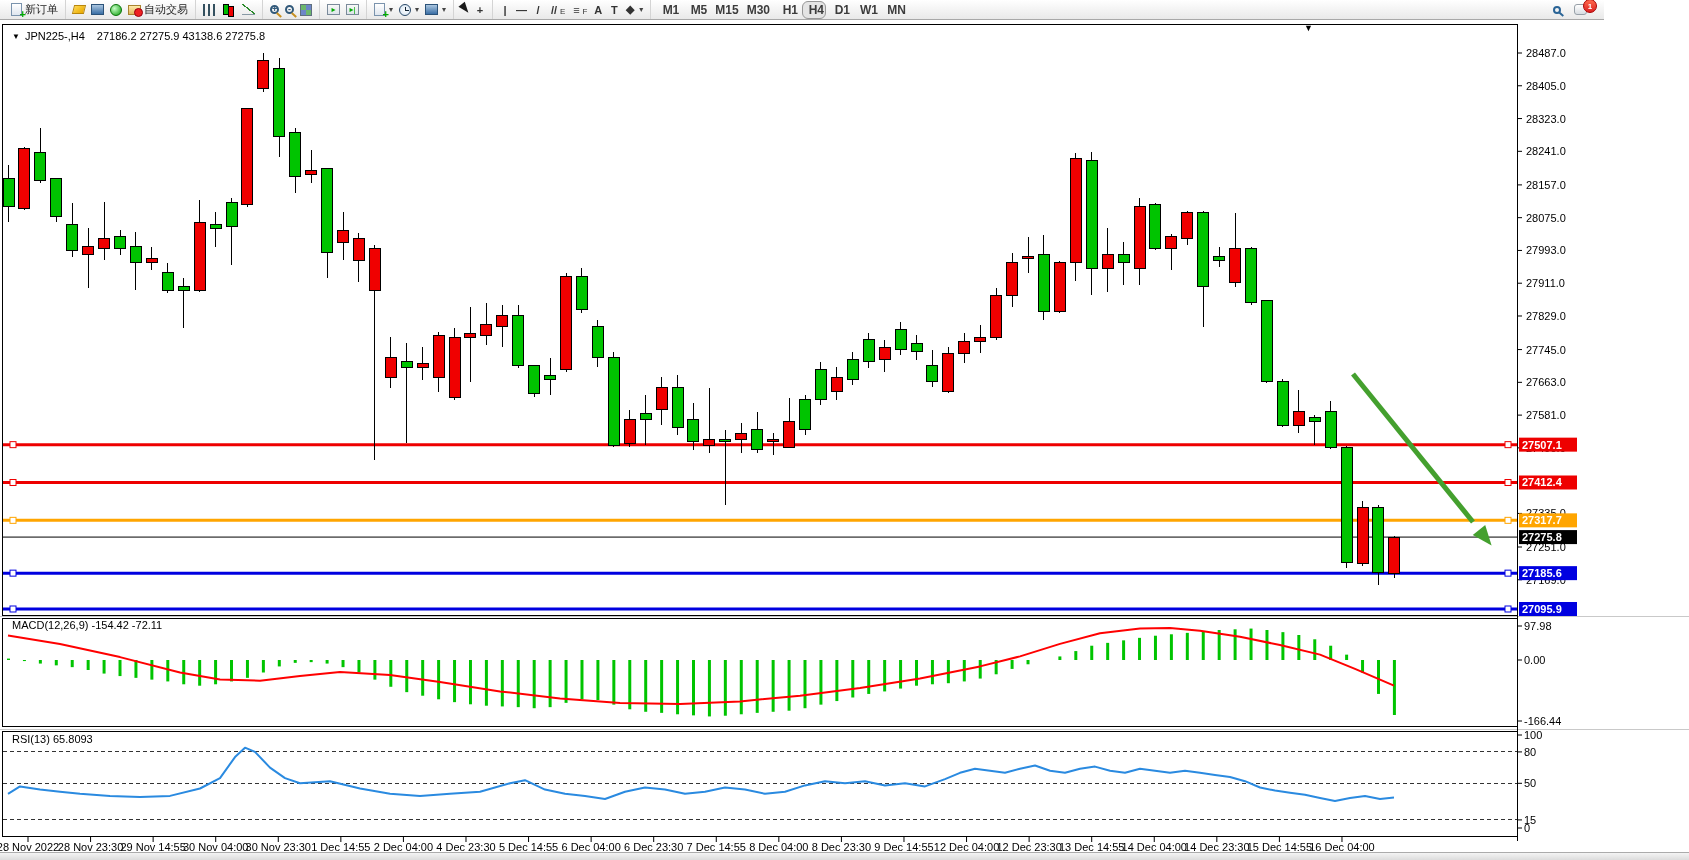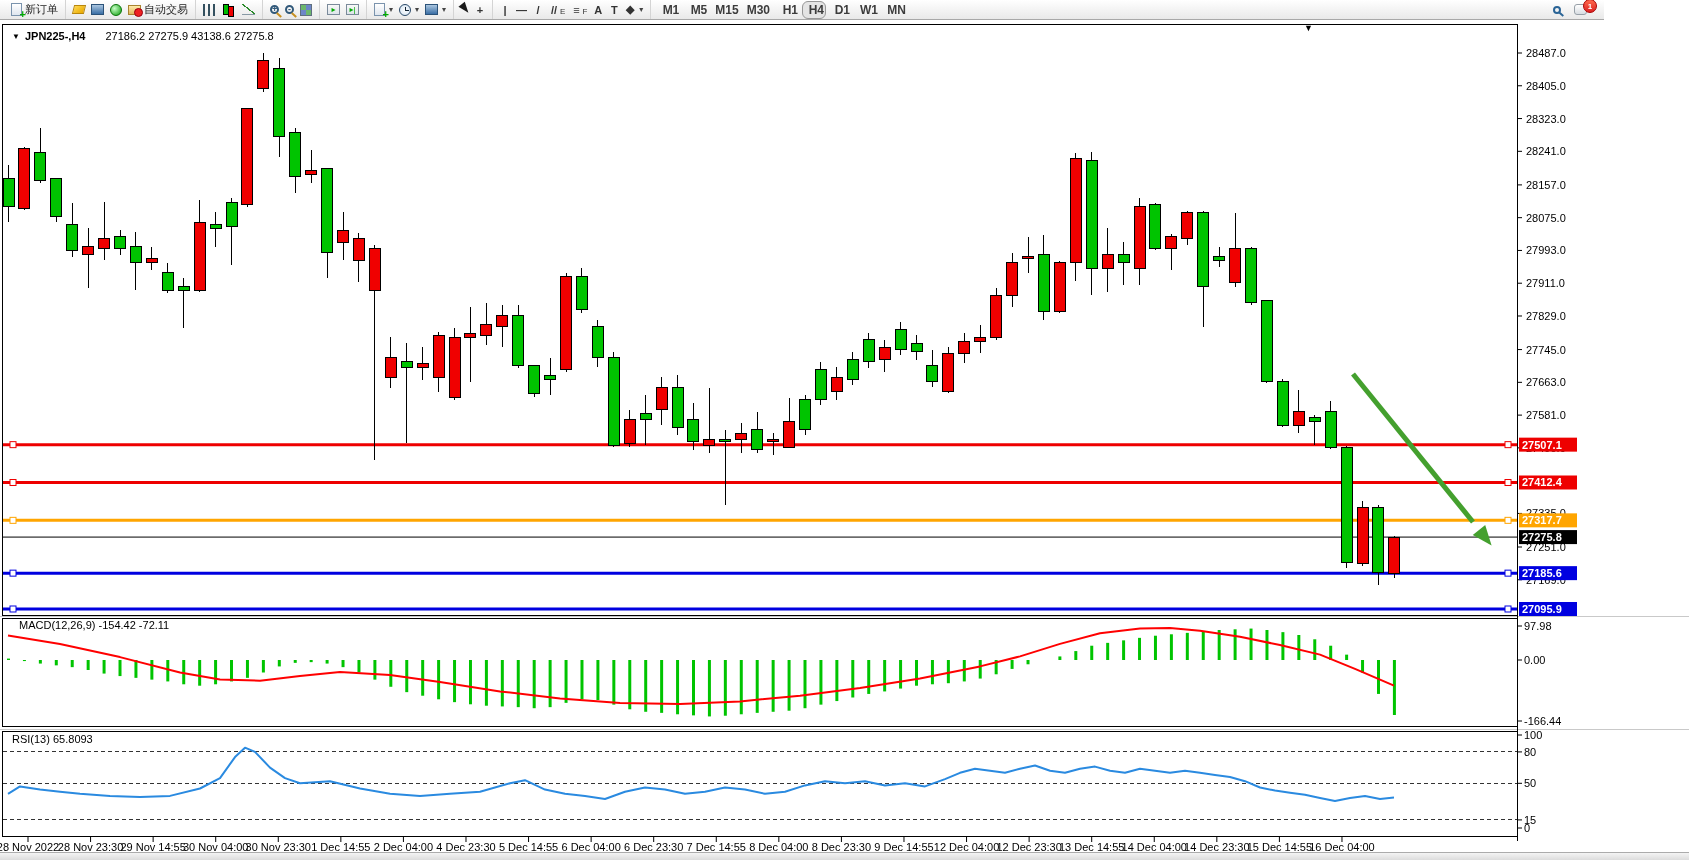--- a/index.html
+++ b/index.html
@@ -44,23 +44,23 @@
   .badge{position:absolute;top:-4px;right:-7px;background:linear-gradient(#ff6a4d,#d22);color:#fff;border-radius:50%;
     width:12px;height:12px;font-size:8px;font-weight:bold;display:flex;align-items:center;justify-content:center;border:1px solid #a00}
   .tf{min-width:20px;text-align:right;padding:2px 4px;color:#3c3c3c;font-weight:bold;font-size:12px}
   .tf.active{background:#e4e4e4;border:1px solid #979797;border-radius:6px;padding:1px 1px}
   #tb-right{margin-left:auto;display:flex;align-items:center;gap:10px;padding-right:14px}
   
   #chart-svg{position:absolute;top:0;left:0;z-index:1}
   .hud{position:absolute;z-index:3;font-size:11px;color:#000;white-space:nowrap}
   #title-row{top:30px;left:12px}
   #title-row .tri{font-size:8px;margin-right:5px;vertical-align:1px}
-  #title-row b{font-weight:bold;margin-right:20px}
+  #title-row b{font-weight:normal;margin-right:12px}
   #shift-marker{top:23px;left:1304px;font-size:9px;color:#000}
-  #macd-label{top:619px;left:19px}
+  #macd-label{top:619px;left:12px}
   #rsi-label{top:733px;left:12px}
   #statusbar{position:absolute;left:0;bottom:0;width:1689px;height:7px;z-index:4;
     background:linear-gradient(#f4f4f4,#dcdcdc);border-top:1px solid #ababab}
   text{font-family:"Liberation Sans",sans-serif}
 </style>
 </head>
 <body>
 
 <div id="stage">
 

